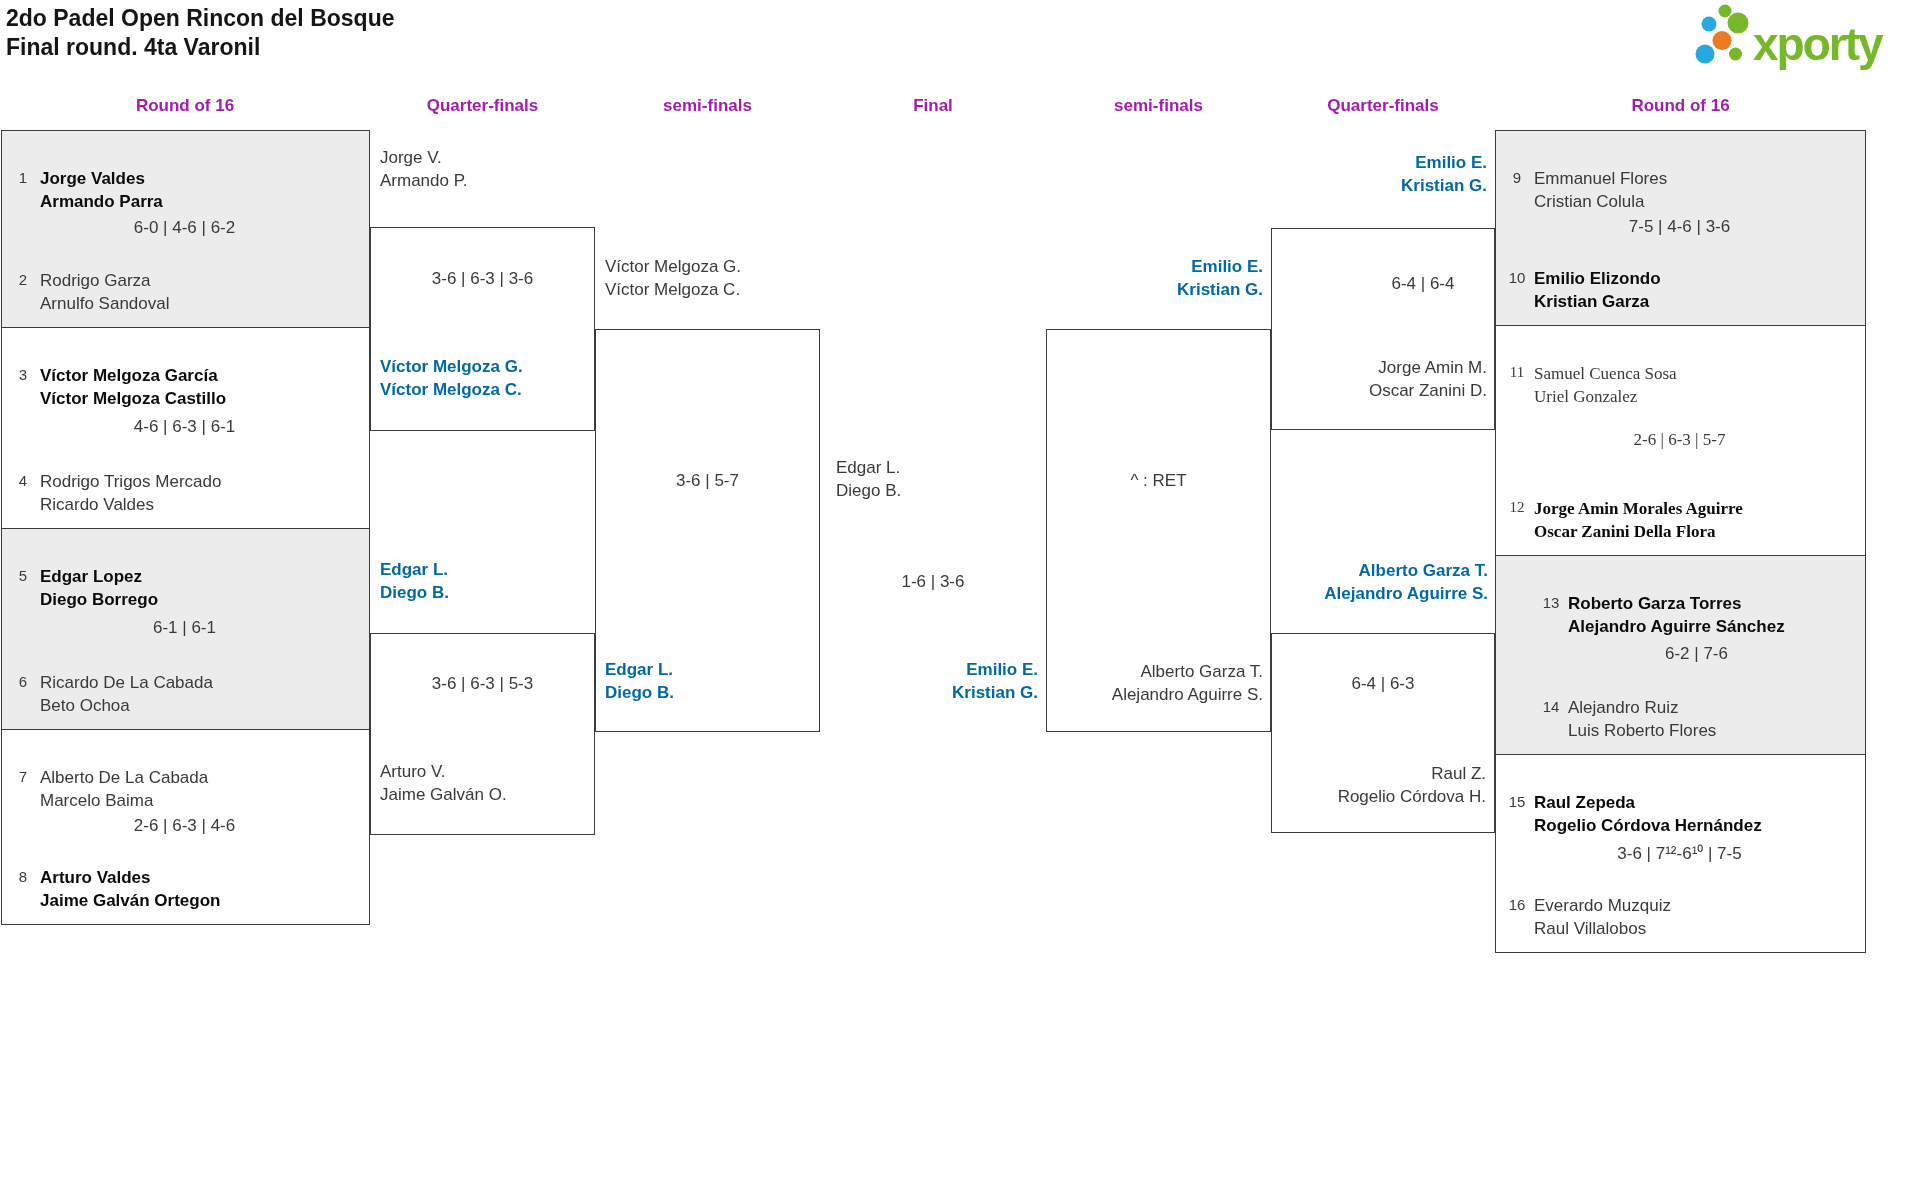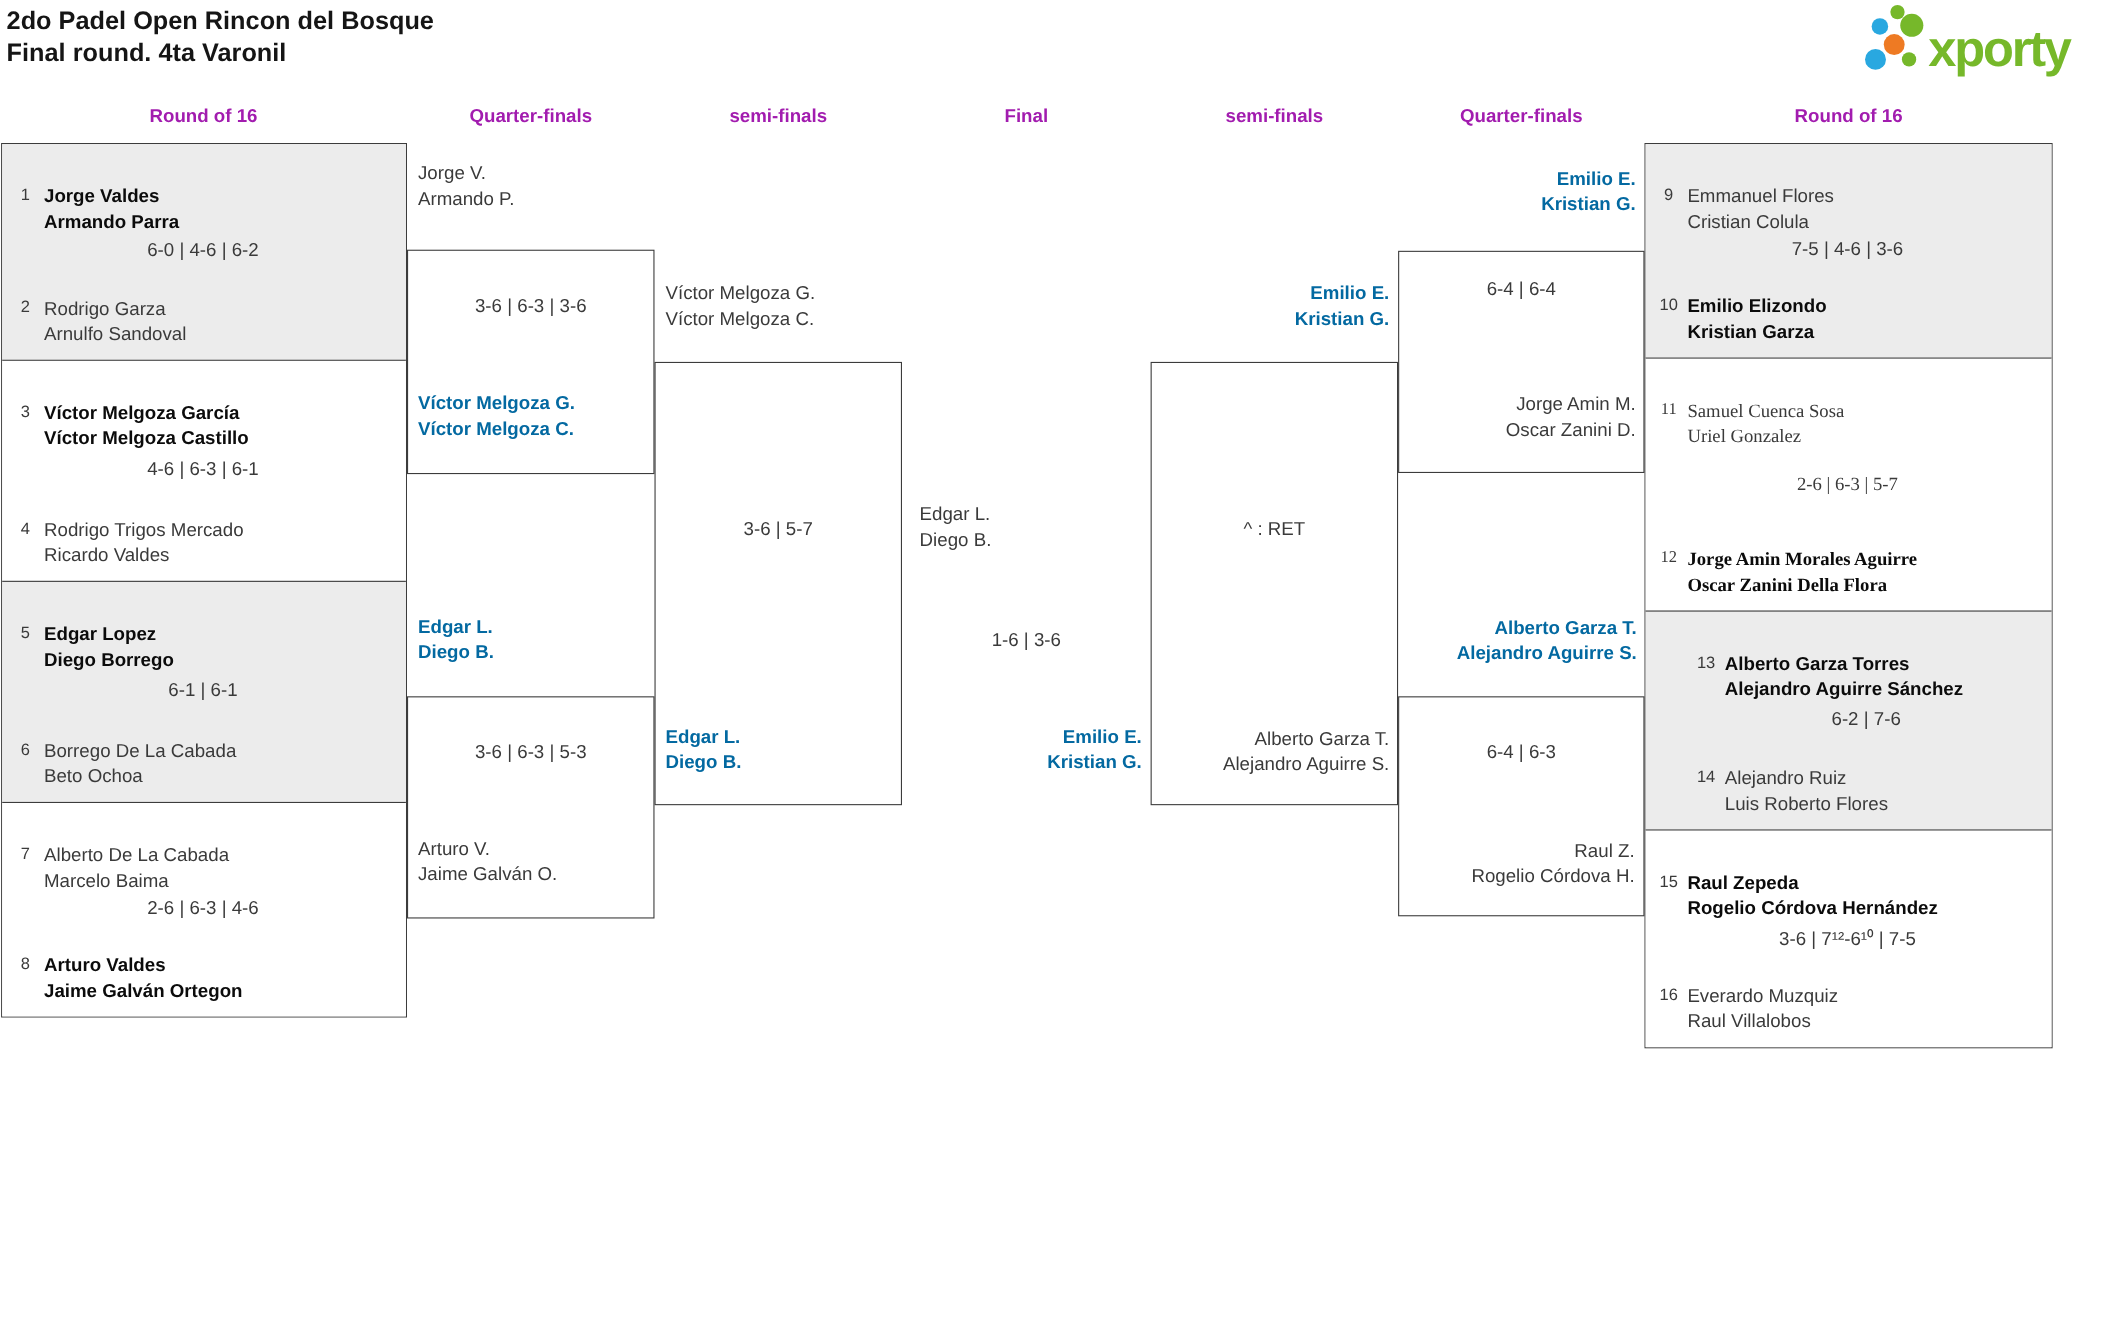--- a/index.html
+++ b/index.html
@@ -95,21 +95,21 @@
         <span class="seed">5</span>
         <div class="names winner">
           <div>Edgar Lopez</div>
           <div>Diego Borrego</div>
         </div>
       </div>
       <div class="score">6-1 | 6-1</div>
       <div class="trow">
         <span class="seed">6</span>
         <div class="names">
-          <div>Borrego De La Cabada</div>
+          <div>Ricardo De La Cabada</div>
           <div>Beto Ochoa</div>
         </div>
       </div>
     </div>
 
     <div class="match" style="height:195px;">
       <div class="trow">
         <span class="seed">7</span>
         <div class="names">
           <div>Alberto De La Cabada</div>
@@ -162,21 +162,21 @@
           <div>Jorge Amin Morales Aguirre</div>
           <div>Oscar Zanini Della Flora</div>
         </div>
       </div>
     </div>
 
     <div class="match shaded" style="height:199px;padding-left:44px;">
       <div class="trow">
         <span class="seed">13</span>
         <div class="names winner">
-          <div>Alberto Garza Torres</div>
+          <div>Roberto Garza Torres</div>
           <div>Alejandro Aguirre Sánchez</div>
         </div>
       </div>
       <div class="score">6-2 | 7-6</div>
       <div class="trow">
         <span class="seed">14</span>
         <div class="names">
           <div>Alejandro Ruiz</div>
           <div>Luis Roberto Flores</div>
         </div>
@@ -256,21 +256,21 @@
   <div class="fscore" style="left:1046px;top:471px;width:225px;">^ : RET</div>
   <div class="flabel right" style="left:1046px;top:660px;width:217px;">
     <div>Alberto Garza T.</div>
     <div>Alejandro Aguirre S.</div>
   </div>
 
   <div class="flabel bold right" style="left:1271px;top:151px;width:216px;">
     <div>Emilio E.</div>
     <div>Kristian G.</div>
   </div>
-  <div class="fscore" style="left:1271px;top:253px;width:224px;">6-4 | 6-4</div>
+  <div class="fscore" style="left:1271px;top:274px;width:224px;padding-left:40px;">6-4 | 6-4</div>
   <div class="flabel right" style="left:1271px;top:356px;width:216px;">
     <div>Jorge Amin M.</div>
     <div>Oscar Zanini D.</div>
   </div>
 
   <div class="flabel bold right" style="left:1271px;top:559px;width:217px;">
     <div>Alberto Garza T.</div>
     <div>Alejandro Aguirre S.</div>
   </div>
   <div class="fscore" style="left:1271px;top:674px;width:224px;">6-4 | 6-3</div>

